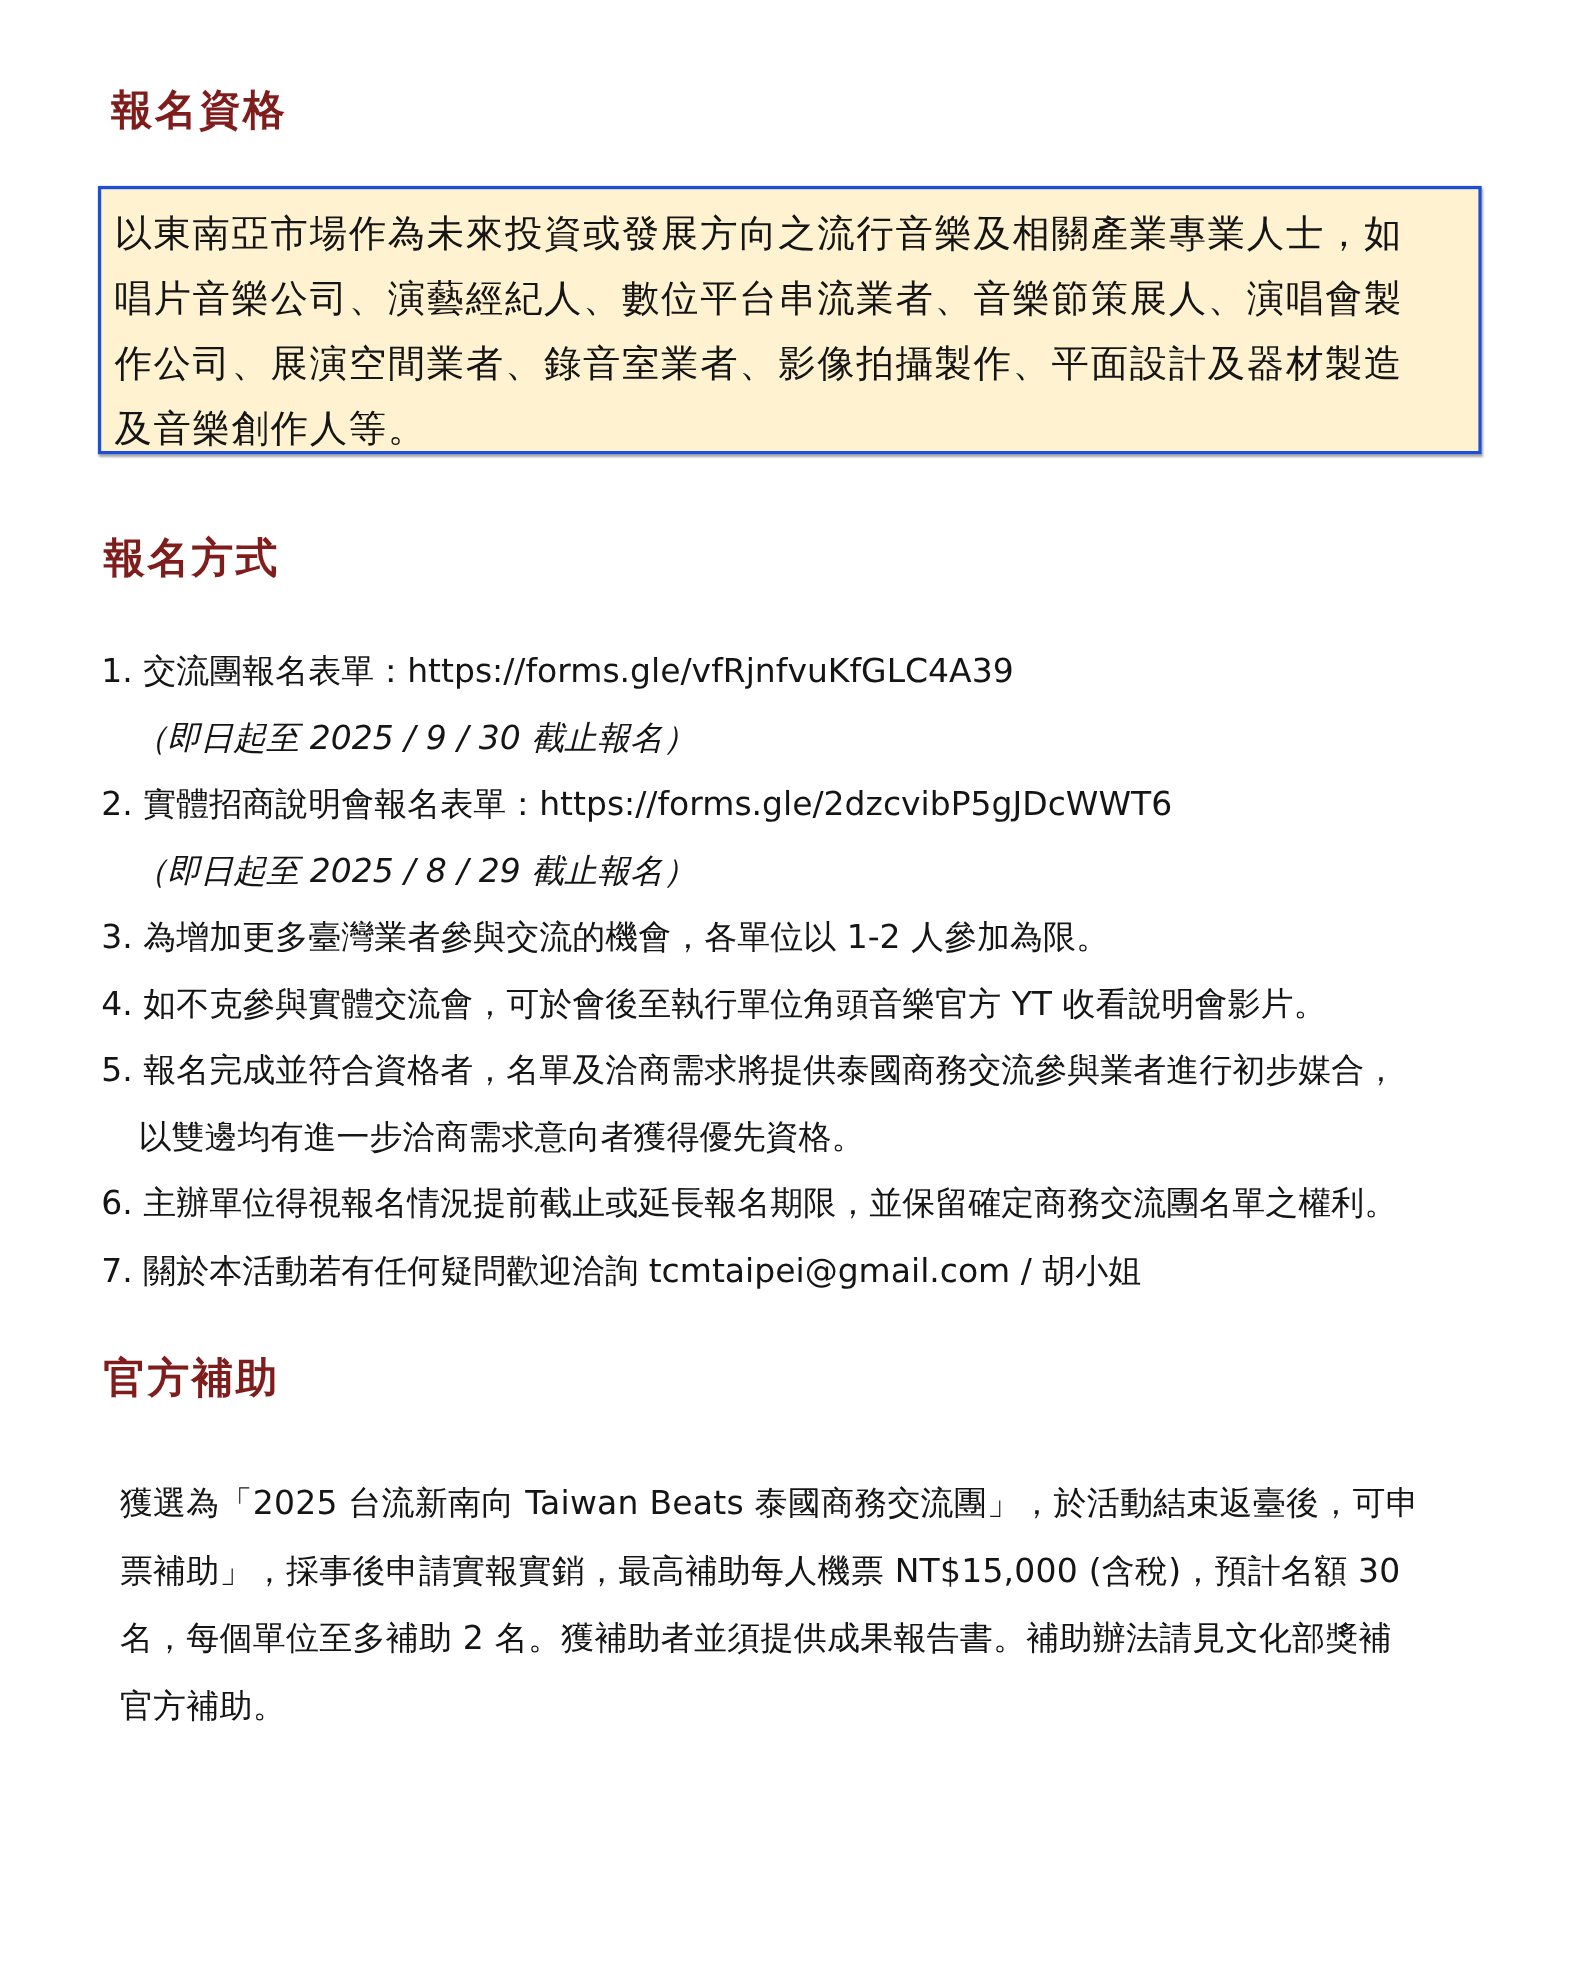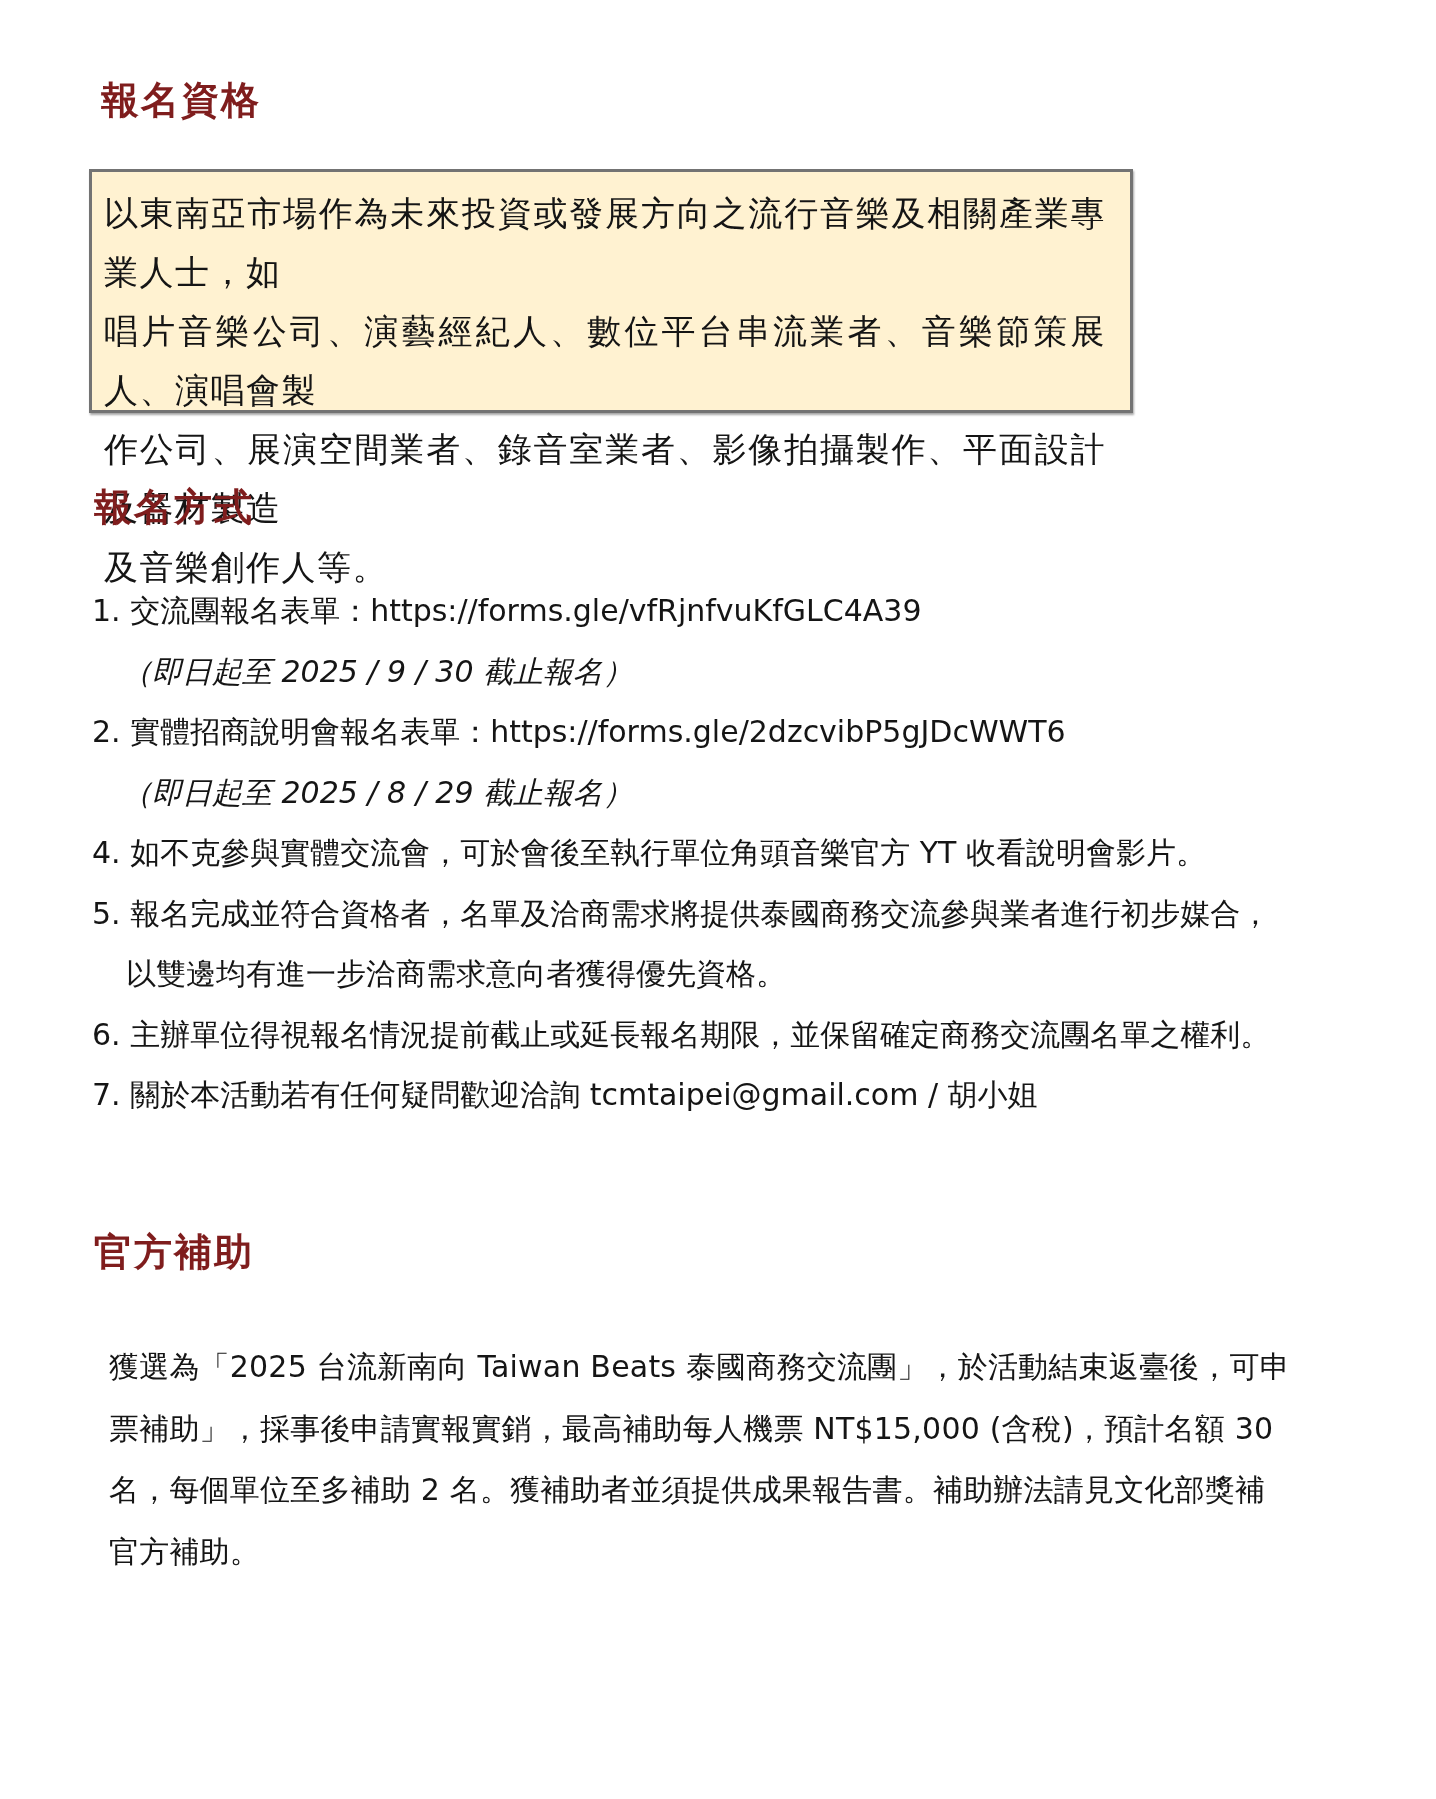--- a/index.html
+++ b/index.html
@@ -25,24 +25,24 @@
       color: #7f1d1d;
     }
     #h-qual { left: 101px; top: 78px; }
     #h-method { left: 94px; top: 485px; }
     #h-subsidy { left: 94px; top: 1230px; }
 
     .qual-box {
       position: absolute;
       left: 89px;
       top: 169px;
-      width: 1044px;
+      width: 1258px;
       height: 244px;
       background: #fff2d1;
-      border: 3px solid #737373;
+      border: 3px solid #1d4ed8;
       box-shadow: 1px 2px 2px rgba(0,0,0,0.35);
       box-sizing: border-box;
       padding: 12px 24px 0 12px;
     }
     .qual-text {
       font-size: 34px;
       line-height: 59px;
       letter-spacing: 1.5px;
       color: #151515;
       margin: 0;
@@ -96,20 +96,21 @@
   </p>
 </div>
 
 <h2 class="heading" id="h-method">報名方式</h2>
 
 <ul class="method-list">
   <li class="method-line">1. 交流團報名表單：https://forms.gle/vfRjnfvuKfGLC4A39</li>
   <li class="method-line indent1">（即日起至 2025 / 9 / 30 截止報名）</li>
   <li class="method-line">2. 實體招商說明會報名表單：https://forms.gle/2dzcvibP5gJDcWWT6</li>
   <li class="method-line indent1">（即日起至 2025 / 8 / 29 截止報名）</li>
+  <li class="method-line">3. 為增加更多臺灣業者參與交流的機會，各單位以 1-2 人參加為限。</li>
   <li class="method-line">4. 如不克參與實體交流會，可於會後至執行單位角頭音樂官方 YT 收看說明會影片。</li>
   <li class="method-line">5. 報名完成並符合資格者，名單及洽商需求將提供泰國商務交流參與業者進行初步媒合，</li>
   <li class="method-line indent2">以雙邊均有進一步洽商需求意向者獲得優先資格。</li>
   <li class="method-line">6. 主辦單位得視報名情況提前截止或延長報名期限，並保留確定商務交流團名單之權利。</li>
   <li class="method-line">7. 關於本活動若有任何疑問歡迎洽詢 tcmtaipei@gmail.com / 胡小姐</li>
 </ul>
 
 <h2 class="heading" id="h-subsidy">官方補助</h2>
 
 <p class="subsidy-para">

